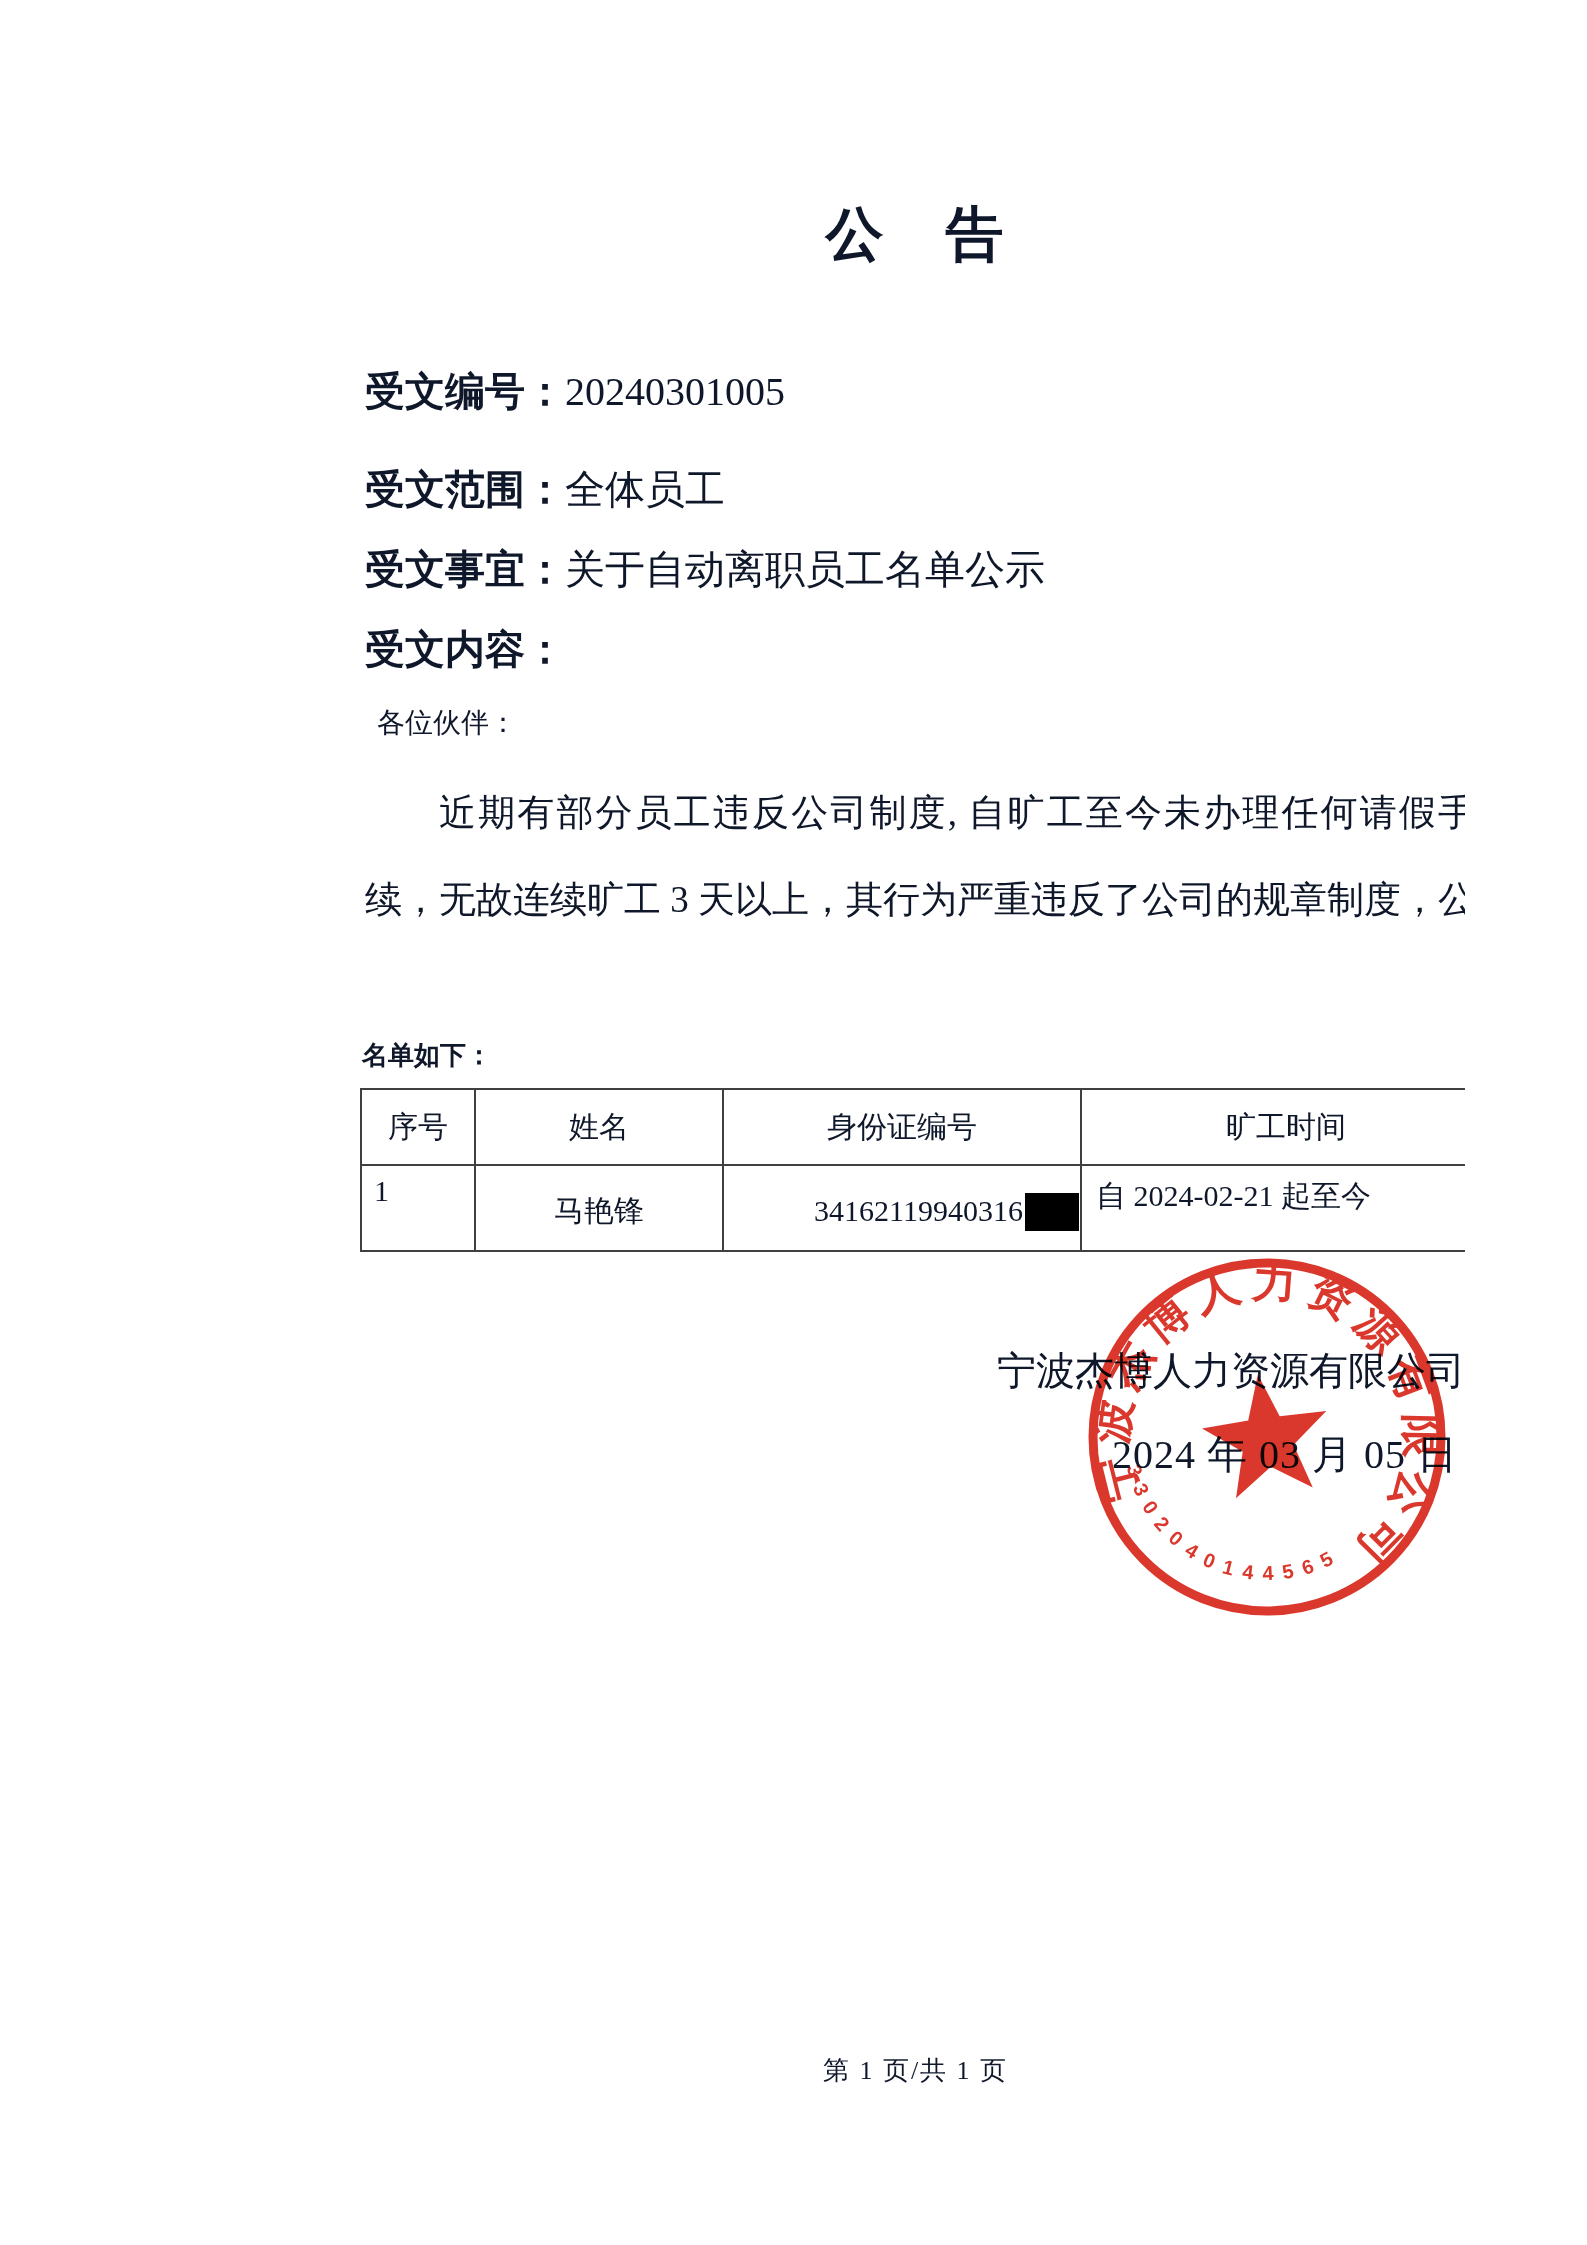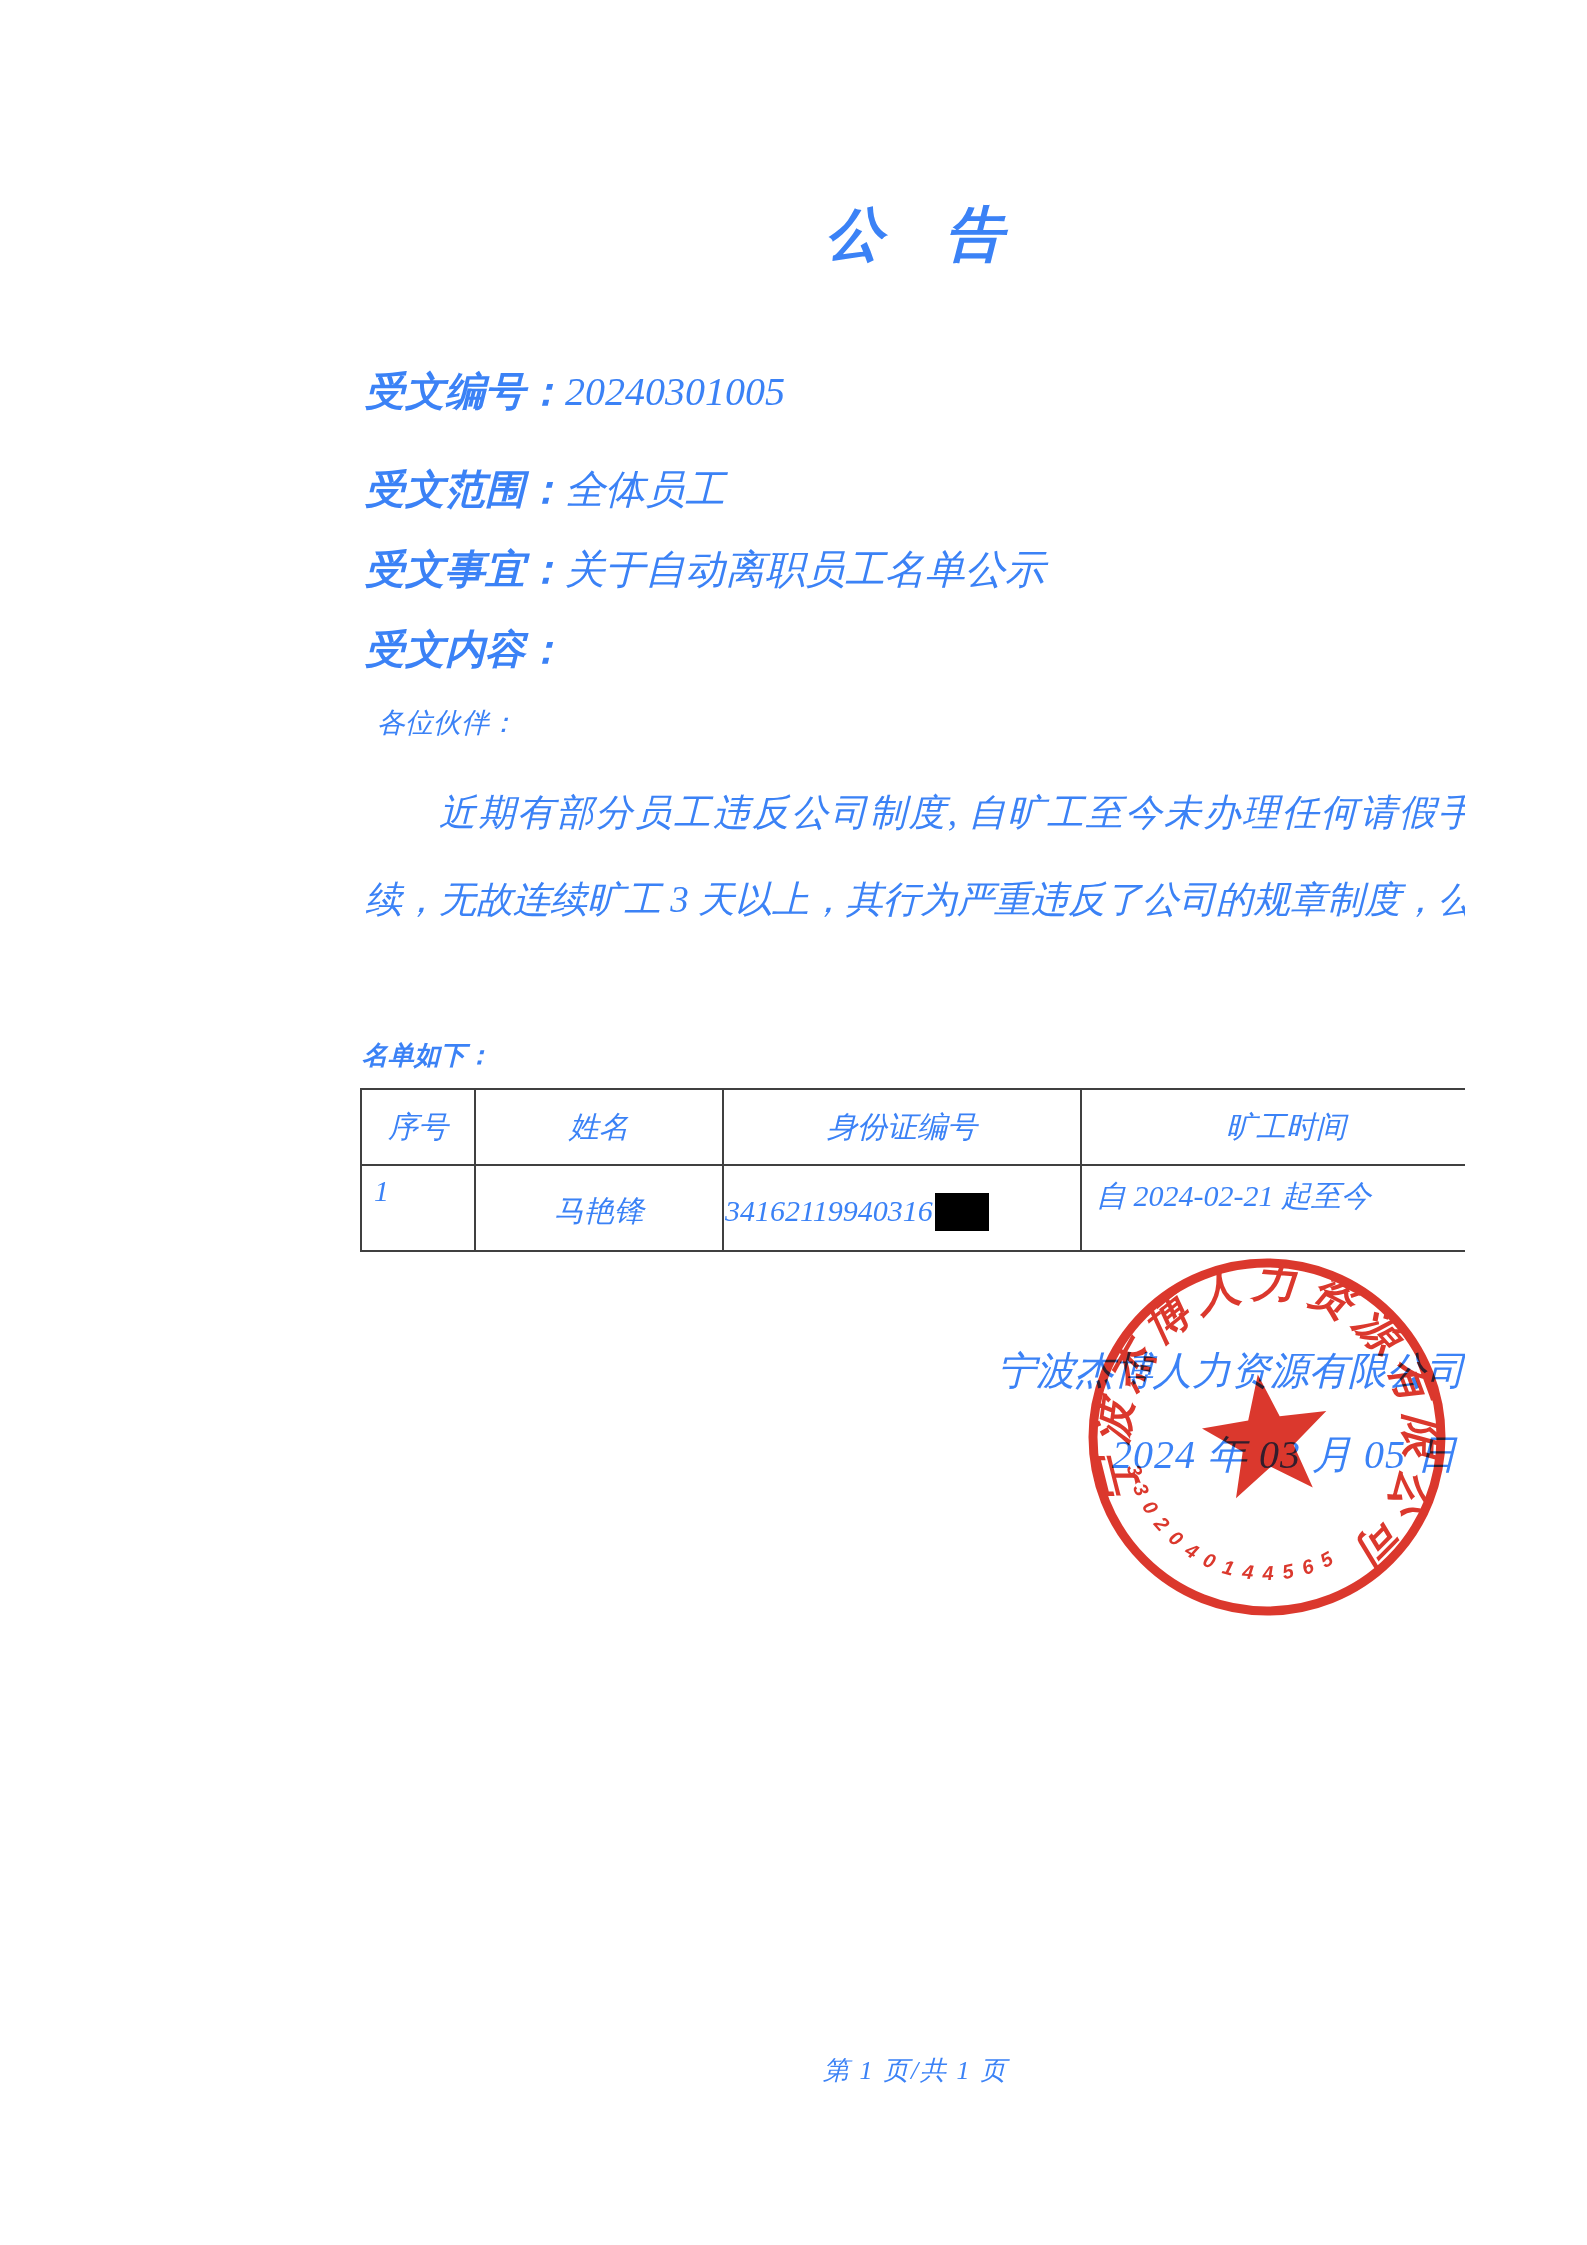--- a/index.html
+++ b/index.html
@@ -2,23 +2,22 @@
 <html><head>
 <meta charset="utf-8">
 <style>
   html,body{margin:0;padding:0;background:#ffffff;}
   .page{
     position:relative;
     width:1343px;height:2245px;
     margin:0 auto;
     background:#ffffff;
     font-family:"Liberation Serif","DejaVu Serif",serif;
-    color:#3b82f6;
+    color:#0f172a;
     overflow:hidden;
-    font-style:italic;
   }
   .abs{position:absolute;}
   .doc-title{
     top:196px;left:0;width:1587px;
     text-align:center;
     font-size:58px;font-weight:bold;
     white-space:pre;
     letter-spacing:2px;
   }
   .field-line{left:243px;font-size:40px;white-space:nowrap;}
@@ -41,21 +40,21 @@
     border-radius:31px;
   }
   table.roster td{
     border:2px solid #404040;
     font-size:30px;
     overflow:hidden;
   }
   td.th-cell{text-align:center;vertical-align:middle;height:72px;}
   td.cell-no{vertical-align:top;text-align:left;padding:8px 0 0 12px;height:76px;}
   td.cell-name{vertical-align:middle;text-align:center;padding-top:8px;}
-  td.cell-id{vertical-align:middle;text-align:left;padding-top:8px;white-space:nowrap;}
+  td.cell-id{vertical-align:middle;text-align:right;padding-top:8px;white-space:nowrap;}
   td.cell-absence{vertical-align:top;text-align:left;padding:10px 0 0 14px;}
   .redact-box{
     display:inline-block;
     width:54px;height:38px;
     background:#000;
     vertical-align:-10px;
     margin-left:2px;
   }
   .sig-company{left:700px;width:643px;text-align:right;font-size:39px;white-space:nowrap;}
   .sig-date{left:700px;width:636px;text-align:right;font-size:40px;white-space:nowrap;letter-spacing:1px;}

